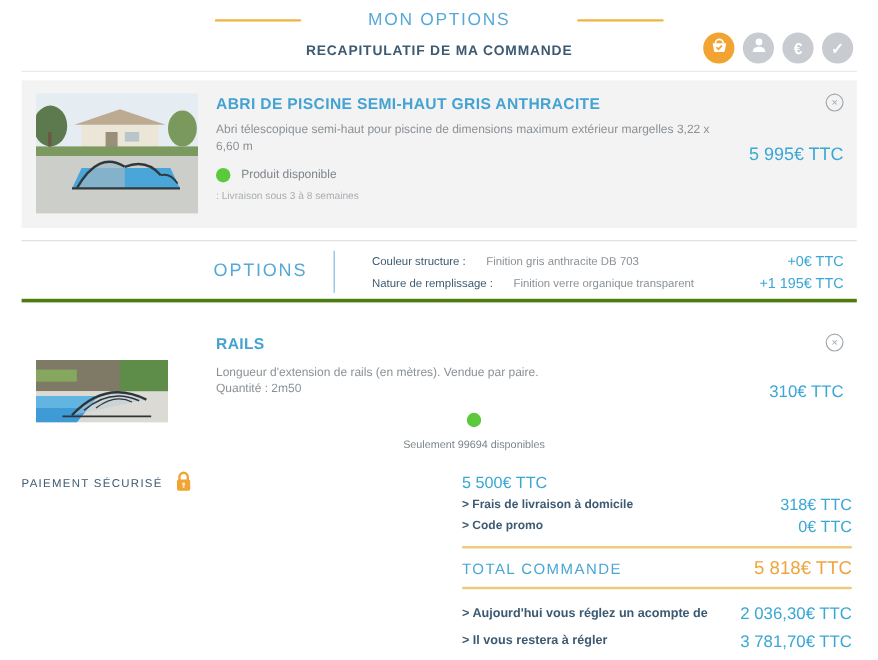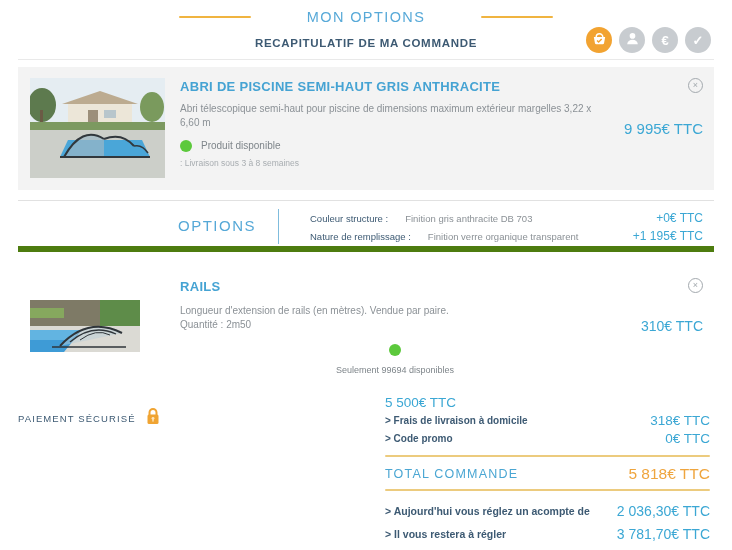--- a/index.html
+++ b/index.html
@@ -33,41 +33,41 @@
   .avail-row { margin-top:10px; display:flex; align-items:center; gap:9px; }
   .dot { width:12px; height:12px; border-radius:50%; background:#5cc93c; flex:0 0 auto; }
   .avail-label { color:#7e858a; font-size:10px; }
   .delivery { margin-top:6px; color:#a8adb1; font-size:8.5px; }
   .close-btn { position:absolute; right:11px; top:11px; width:15px; height:15px; border:1px solid #a3a9ae;
     border-radius:50%; color:#a3a9ae; font-size:9px; line-height:13px; text-align:center; cursor:pointer; background:transparent; }
   .card1 .price { position:absolute; right:11px; top:53px; color:#3ba7d4; font-size:15px; }
 
   
   .options { position:absolute; top:200px; left:18px; width:696px; height:52px;
-    border-top:1px solid #e1e1e1; border-bottom:6px solid #4d7c0f; }
+    border-top:1px solid #e1e1e1; border-bottom:3px solid #4d7c0f; }
   .options-label { position:absolute; left:160px; top:16px; color:#55a8d7; font-size:15px; letter-spacing:1.5px; }
   .options-divider { position:absolute; left:260px; top:8px; width:1px; height:35px; background:#7fbcdd; }
   .options-rows { position:absolute; left:292px; top:8px; }
   .opt-row { height:18px; font-size:9.5px; display:flex; align-items:center; }
   .opt-label { color:#3d5a73; font-weight:400; }
   .opt-value { color:#8b9196; margin-left:17px; }
   .options-prices { position:absolute; right:11px; top:8px; text-align:right; }
   .opt-price { height:18px; line-height:18px; color:#3ba7d4; font-size:12px; }
 
   
   .card2 { position:absolute; top:265px; left:18px; width:696px; height:112px; background:#fff; }
   .card2 .prod-img { position:absolute; left:12px; top:35px; width:110px; height:52px; display:block; cursor:pointer; }
   .card2 .content { position:absolute; left:162px; top:14px; width:430px; }
   .card2 .prod-desc { margin-top:9px; }
   .card2 .avail-row { margin-top:12px;flex-direction:column; }
   .card2 .avail-label { font-size:9px; }
   .card2 .price { position:absolute; right:11px; top:53px; color:#3ba7d4; font-size:14px; }
 
   
-  .secure { position:absolute; left:18px; top:406px; display:flex; align-items:center; gap:9px; }
+  .secure { position:absolute; left:18px; top:391px; display:flex; align-items:center; gap:9px; }
   .secure-label { color:#3d5a73; font-size:9.5px; letter-spacing:1.1px; }
   .summary { position:absolute; left:385px; top:393px; width:325px; }
   .srow { display:flex; justify-content:space-between; align-items:center; height:18px; }
   .srow .slabel { color:#3d5a73; font-size:10px; font-weight:700; }
   .srow .svalue { color:#3ba7d4; font-size:13.5px; }
   .sum-sep { height:2px; background:#eccb7e; border-radius:2px; }
   .sep1 { margin-top:8px; }
   .total-row { margin-top:5px; height:23px; display:flex; justify-content:space-between; align-items:center; }
   .total-label { color:#4aa6d3; font-size:12.5px; letter-spacing:1.2px; }
   .total-value { color:#efa53e; font-size:15.5px; }
@@ -141,21 +141,21 @@
     <div class="content">
       <div class="prod-title">ABRI DE PISCINE SEMI-HAUT GRIS ANTHRACITE</div>
       <div class="prod-desc">Abri télescopique semi-haut pour piscine de dimensions maximum extérieur margelles 3,22 x 6,60 m</div>
       <div class="avail-row">
         <div class="dot"></div>
         <div class="avail-label">Produit disponible</div>
       </div>
       <div class="delivery">: Livraison sous 3 à 8 semaines</div>
     </div>
     <div class="close-btn">×</div>
-    <div class="price">9 995€ TTC</div>
+    <div class="price">5 995€ TTC</div>
   </div>
 
   <div class="options">
     <div class="options-label">OPTIONS</div>
     <div class="options-divider"></div>
     <div class="options-rows">
       <div class="opt-row">
         <span class="opt-label">Couleur structure :</span>
         <span class="opt-value">Finition gris anthracite DB 703</span>
       </div>

